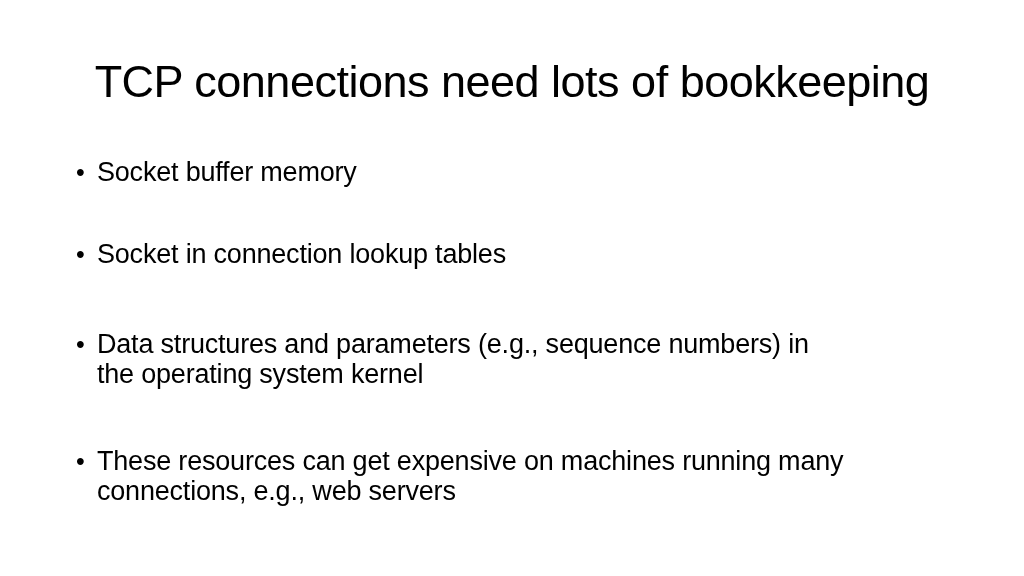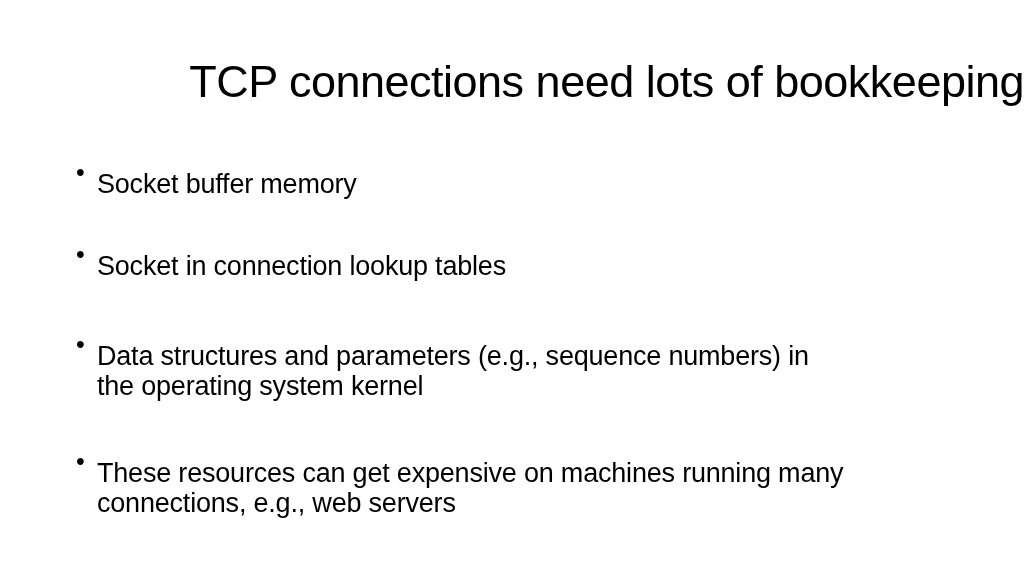--- a/index.html
+++ b/index.html
@@ -14,21 +14,21 @@
     width: 1024px;
     height: 576px;
     background: #ffffff;
     color: #000000;
   }
   .title {
     position: absolute;
     top: 56px;
     left: 0;
     width: 1024px;
-    text-align: right;
+    text-align: center;
     font-size: 45px;
     font-weight: 400;
     letter-spacing: -0.5px;
     line-height: 52px;
     white-space: nowrap;
   }
   .bullet-item {
     position: absolute;
     left: 76px;
     width: 890px;
@@ -40,21 +40,20 @@
   }
   .dot {
     flex: 0 0 auto;
     width: 21px;
     font-size: 25px;
     line-height: 30px;
   }
   .bullet-text {
     flex: 1 1 auto;
     white-space: pre-line;
-    margin-top: 12px;
   }
   .b1 { top: 157px; }
   .b2 { top: 239px; }
   .b3 { top: 329px; }
   .b4 { top: 446px; }
 </style>
 </head>
 <body>
 
 <div class="slide">

